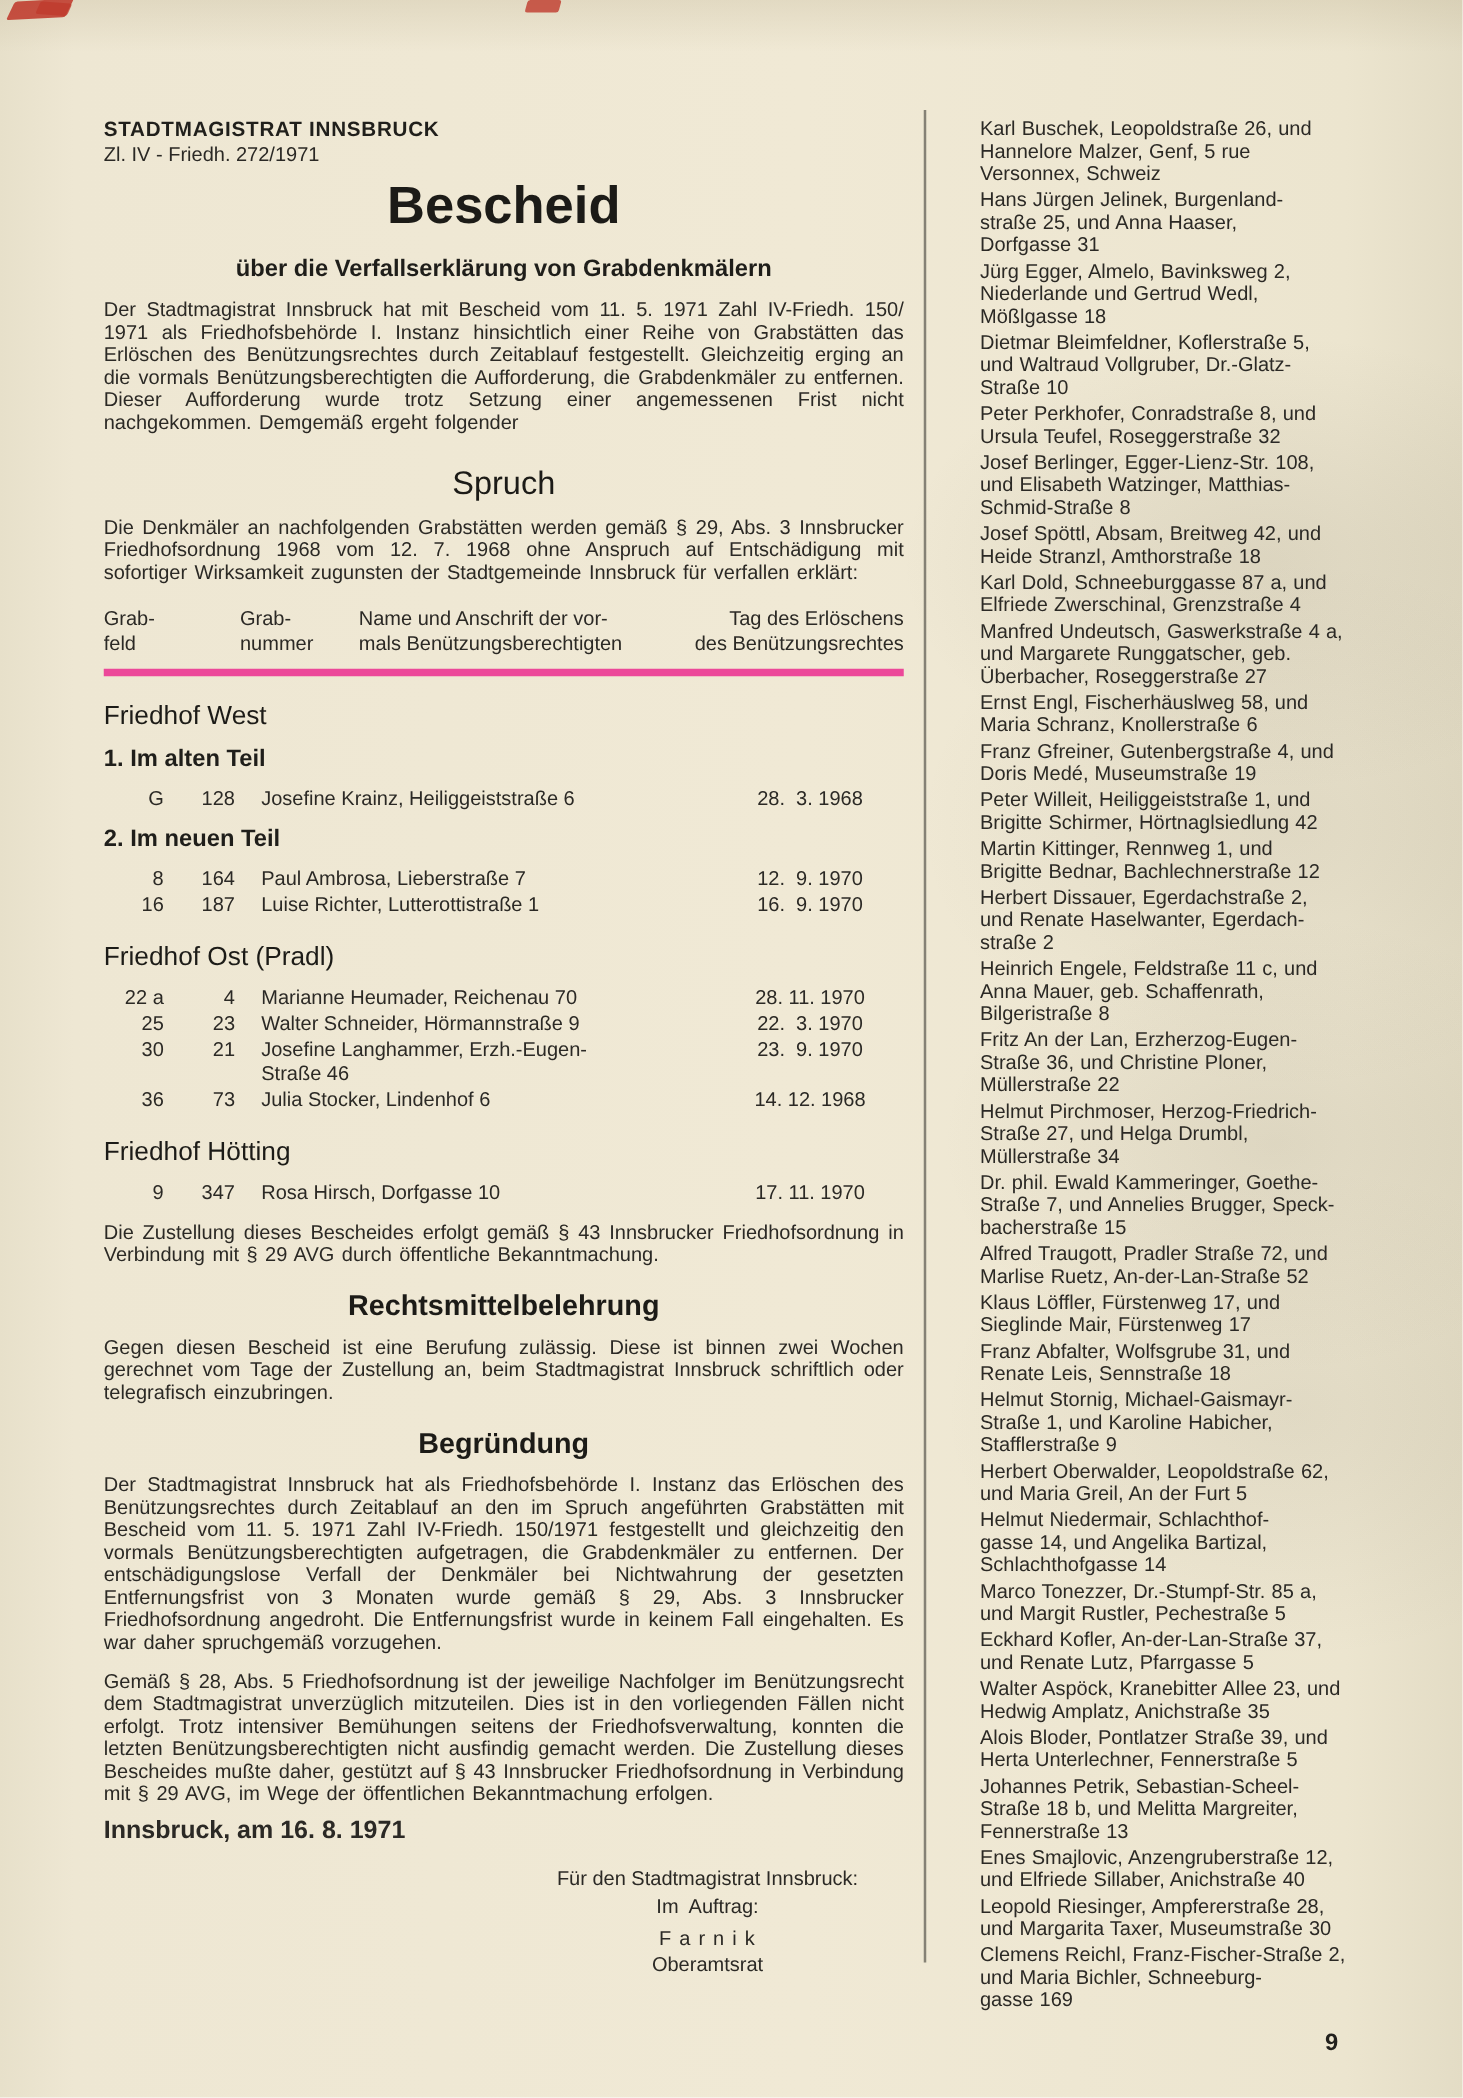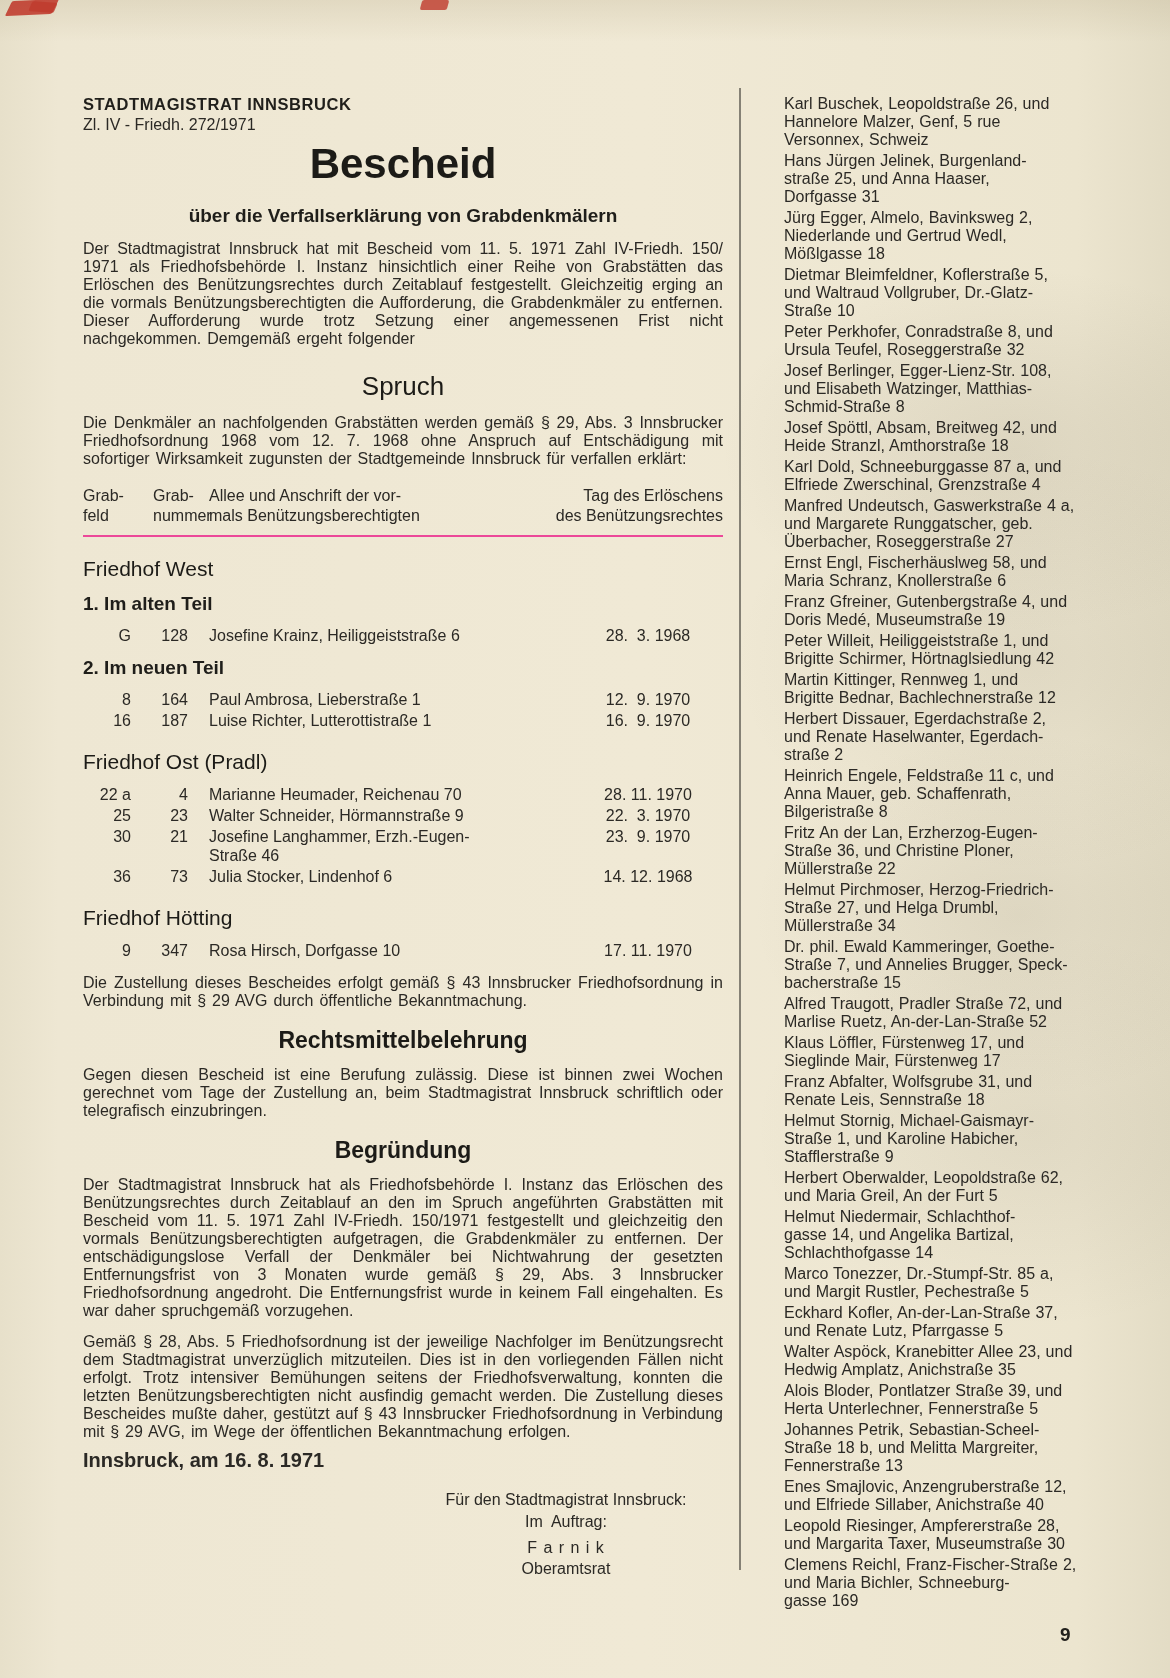--- a/index.html
+++ b/index.html
@@ -29,21 +29,21 @@
   .doc-subtitle{font-size:19px;font-weight:bold;text-align:center;line-height:20px;margin-top:20px;color:#1f1e1a;}
   .mid-heading{font-size:26px;font-weight:normal;text-align:center;line-height:28px;margin-top:24px;color:#1c1b17;}
   .sub-heading{font-size:23px;font-weight:bold;text-align:center;line-height:25px;margin-top:18px;color:#1c1b17;}
 
   
   p.body{font-size:16px;line-height:18px;text-align:justify;margin:14px 0 0;word-spacing:1.5px;}
   p.body.tight{margin-top:13px;}
 
   
   .thead{display:grid;grid-template-columns:70px 56px 1fr auto;margin-top:18px;
-         border-bottom:2px solid #ec4899;padding-bottom:9px;font-size:16px;line-height:20px;}
+         border-bottom:6px solid #ec4899;padding-bottom:9px;font-size:16px;line-height:20px;gap:39px;}
   .thead .th{white-space:pre-line;}
   .thead .th-right{text-align:right;}
   .cemetery-title{font-size:21px;font-weight:normal;margin:20px 0 2px;color:#1c1b17;}
   .part-label{font-size:19px;font-weight:bold;margin:12px 0 0;color:#1f1e1a;}
   .rows-block{margin:11px 0 5px;}
   .trow{display:grid;grid-template-columns:48px 57px 1fr 150px;font-size:16px;line-height:19px;margin-bottom:2px;}
   .c-feld{text-align:right;white-space:pre;}
   .c-num{text-align:right;}
   .c-name{padding-left:21px;white-space:pre-line;}
   .c-date{text-align:center;white-space:pre;}
@@ -89,21 +89,21 @@
     <p class="body">Der Stadtmagistrat Innsbruck hat mit Bescheid vom 11. 5. 1971 Zahl IV-Friedh. 150/ 1971 als Friedhofsbehörde I. Instanz hinsichtlich einer Reihe von Grabstätten das Erlöschen des Benützungsrechtes durch Zeitablauf festgestellt. Gleichzeitig erging an die vormals Benützungsberechtigten die Aufforderung, die Grabdenkmäler zu entfernen. Dieser Aufforderung wurde trotz Setzung einer angemessenen Frist nicht nachgekommen. Demgemäß ergeht folgender</p>
 
     <div class="mid-heading">Spruch</div>
     <p class="body">Die Denkmäler an nachfolgenden Grabstätten werden gemäß § 29, Abs. 3 Innsbrucker Friedhofsordnung 1968 vom 12. 7. 1968 ohne Anspruch auf Entschädigung mit sofortiger Wirksamkeit zugunsten der Stadtgemeinde Innsbruck für verfallen erklärt:</p>
 
     <div class="thead">
       <div class="th">Grab-
 feld</div>
       <div class="th">Grab-
 nummer</div>
-      <div class="th">Allee und Anschrift der vor-
+      <div class="th">Name und Anschrift der vor-
 mals Benützungsberechtigten</div>
       <div class="th th-right">Tag des Erlöschens
 des Benützungsrechtes</div>
     </div>
 
     <div>
         <div class="cemetery-title">Friedhof West</div>
         <div class="part-label">1. Im alten Teil</div>
         <div class="rows-block">
           <div class="trow">
@@ -111,21 +111,21 @@
             <div class="c-num">128</div>
             <div class="c-name">Josefine Krainz, Heiliggeiststraße 6</div>
             <div class="c-date">28.  3. 1968</div>
           </div>
         </div>
         <div class="part-label">2. Im neuen Teil</div>
         <div class="rows-block">
           <div class="trow">
             <div class="c-feld">8</div>
             <div class="c-num">164</div>
-            <div class="c-name">Paul Ambrosa, Lieberstraße 1</div>
+            <div class="c-name">Paul Ambrosa, Lieberstraße 7</div>
             <div class="c-date">12.  9. 1970</div>
           </div>
           <div class="trow">
             <div class="c-feld">16</div>
             <div class="c-num">187</div>
             <div class="c-name">Luise Richter, Lutterottistraße 1</div>
             <div class="c-date">16.  9. 1970</div>
           </div>
         </div>
         <div class="cemetery-title">Friedhof Ost (Pradl)</div>

